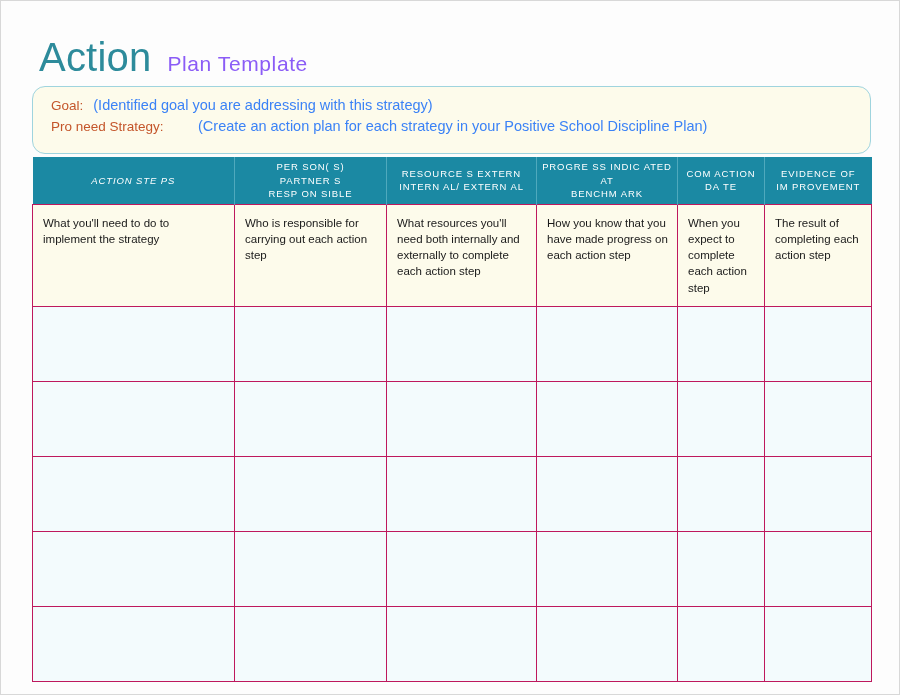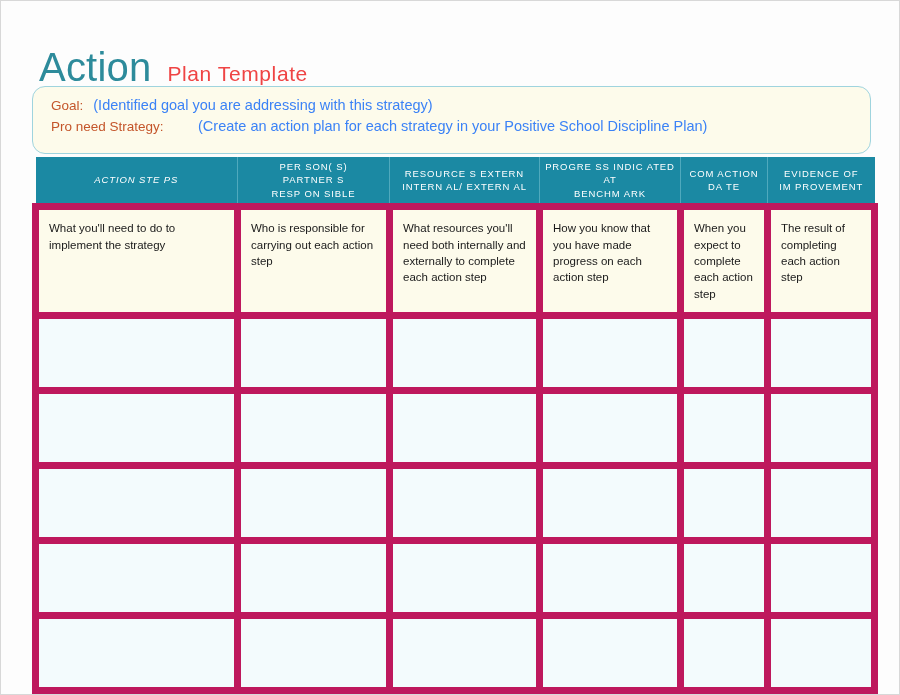--- a/index.html
+++ b/index.html
@@ -32,26 +32,25 @@
     display: flex;
     align-items: baseline;
     white-space: nowrap;
   }
   #title-main {
     font-size: 40px;
     font-weight: 400;
     color: #2d8b9b;
     letter-spacing: 0.2px;
     line-height: 1;
-    margin-top: 10px;
   }
   #title-sub {
     font-size: 21px;
     font-weight: 400;
-    color: #ef4444;
+    color: #8b5cf6;
     margin-left: 16px;
     letter-spacing: 0.6px;
     line-height: 1;
   }
 
   
   #goal-box {
     position: absolute;
     left: 31px;
     top: 85px;
@@ -106,21 +105,21 @@
     padding: 3px 4px;
     border-left: 1px solid #4fa9bd;
     border-right: 1px solid #4fa9bd;
     box-sizing: border-box;
   }
   #plan-table th:first-child { border-left: none; font-style: italic; }
   #plan-table th:last-child { border-right: none; }
   #plan-table th .hdr-line { display: block; }
 
   #plan-table td {
-    border: 7px solid #be185d;
+    border: 1px solid #be185d;
     vertical-align: top;
     box-sizing: border-box;
   }
   tr.desc-row td {
     background: #fdfbeb;
     color: #1a1a1a;
     font-size: 11.5px;
     line-height: 1.42;
     padding: 10px 9px 10px 10px;
     height: 72px;

